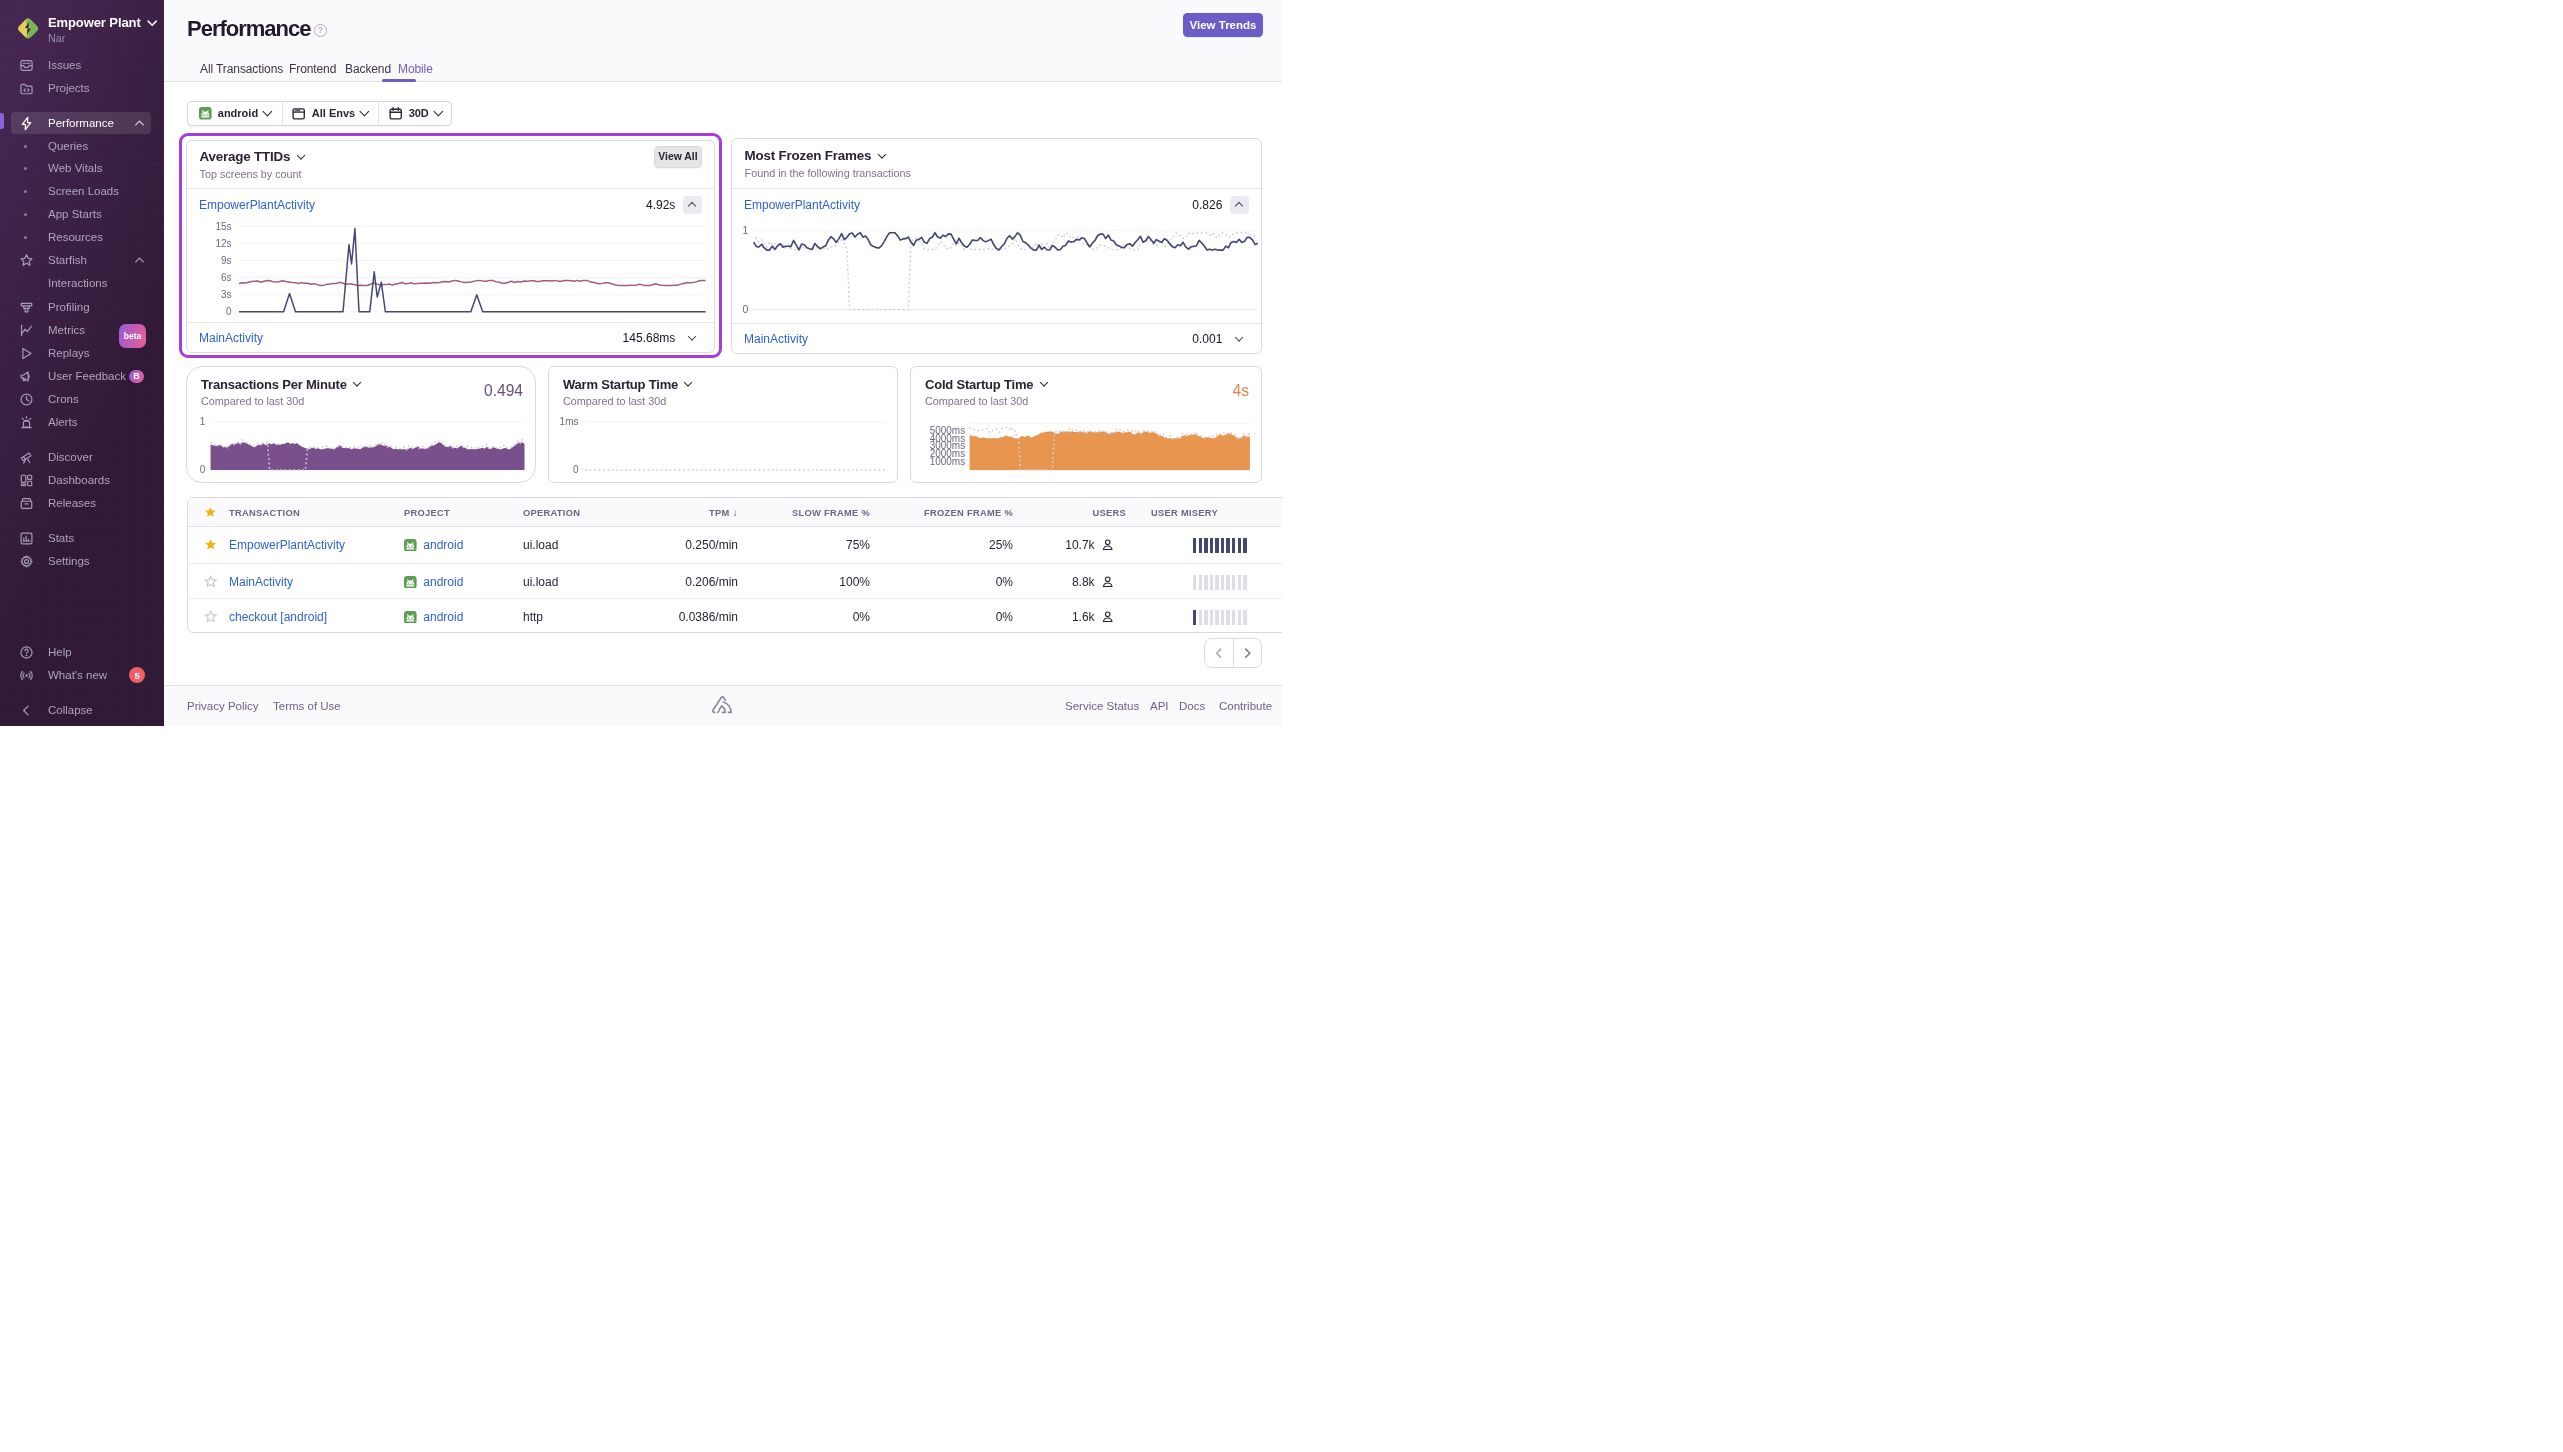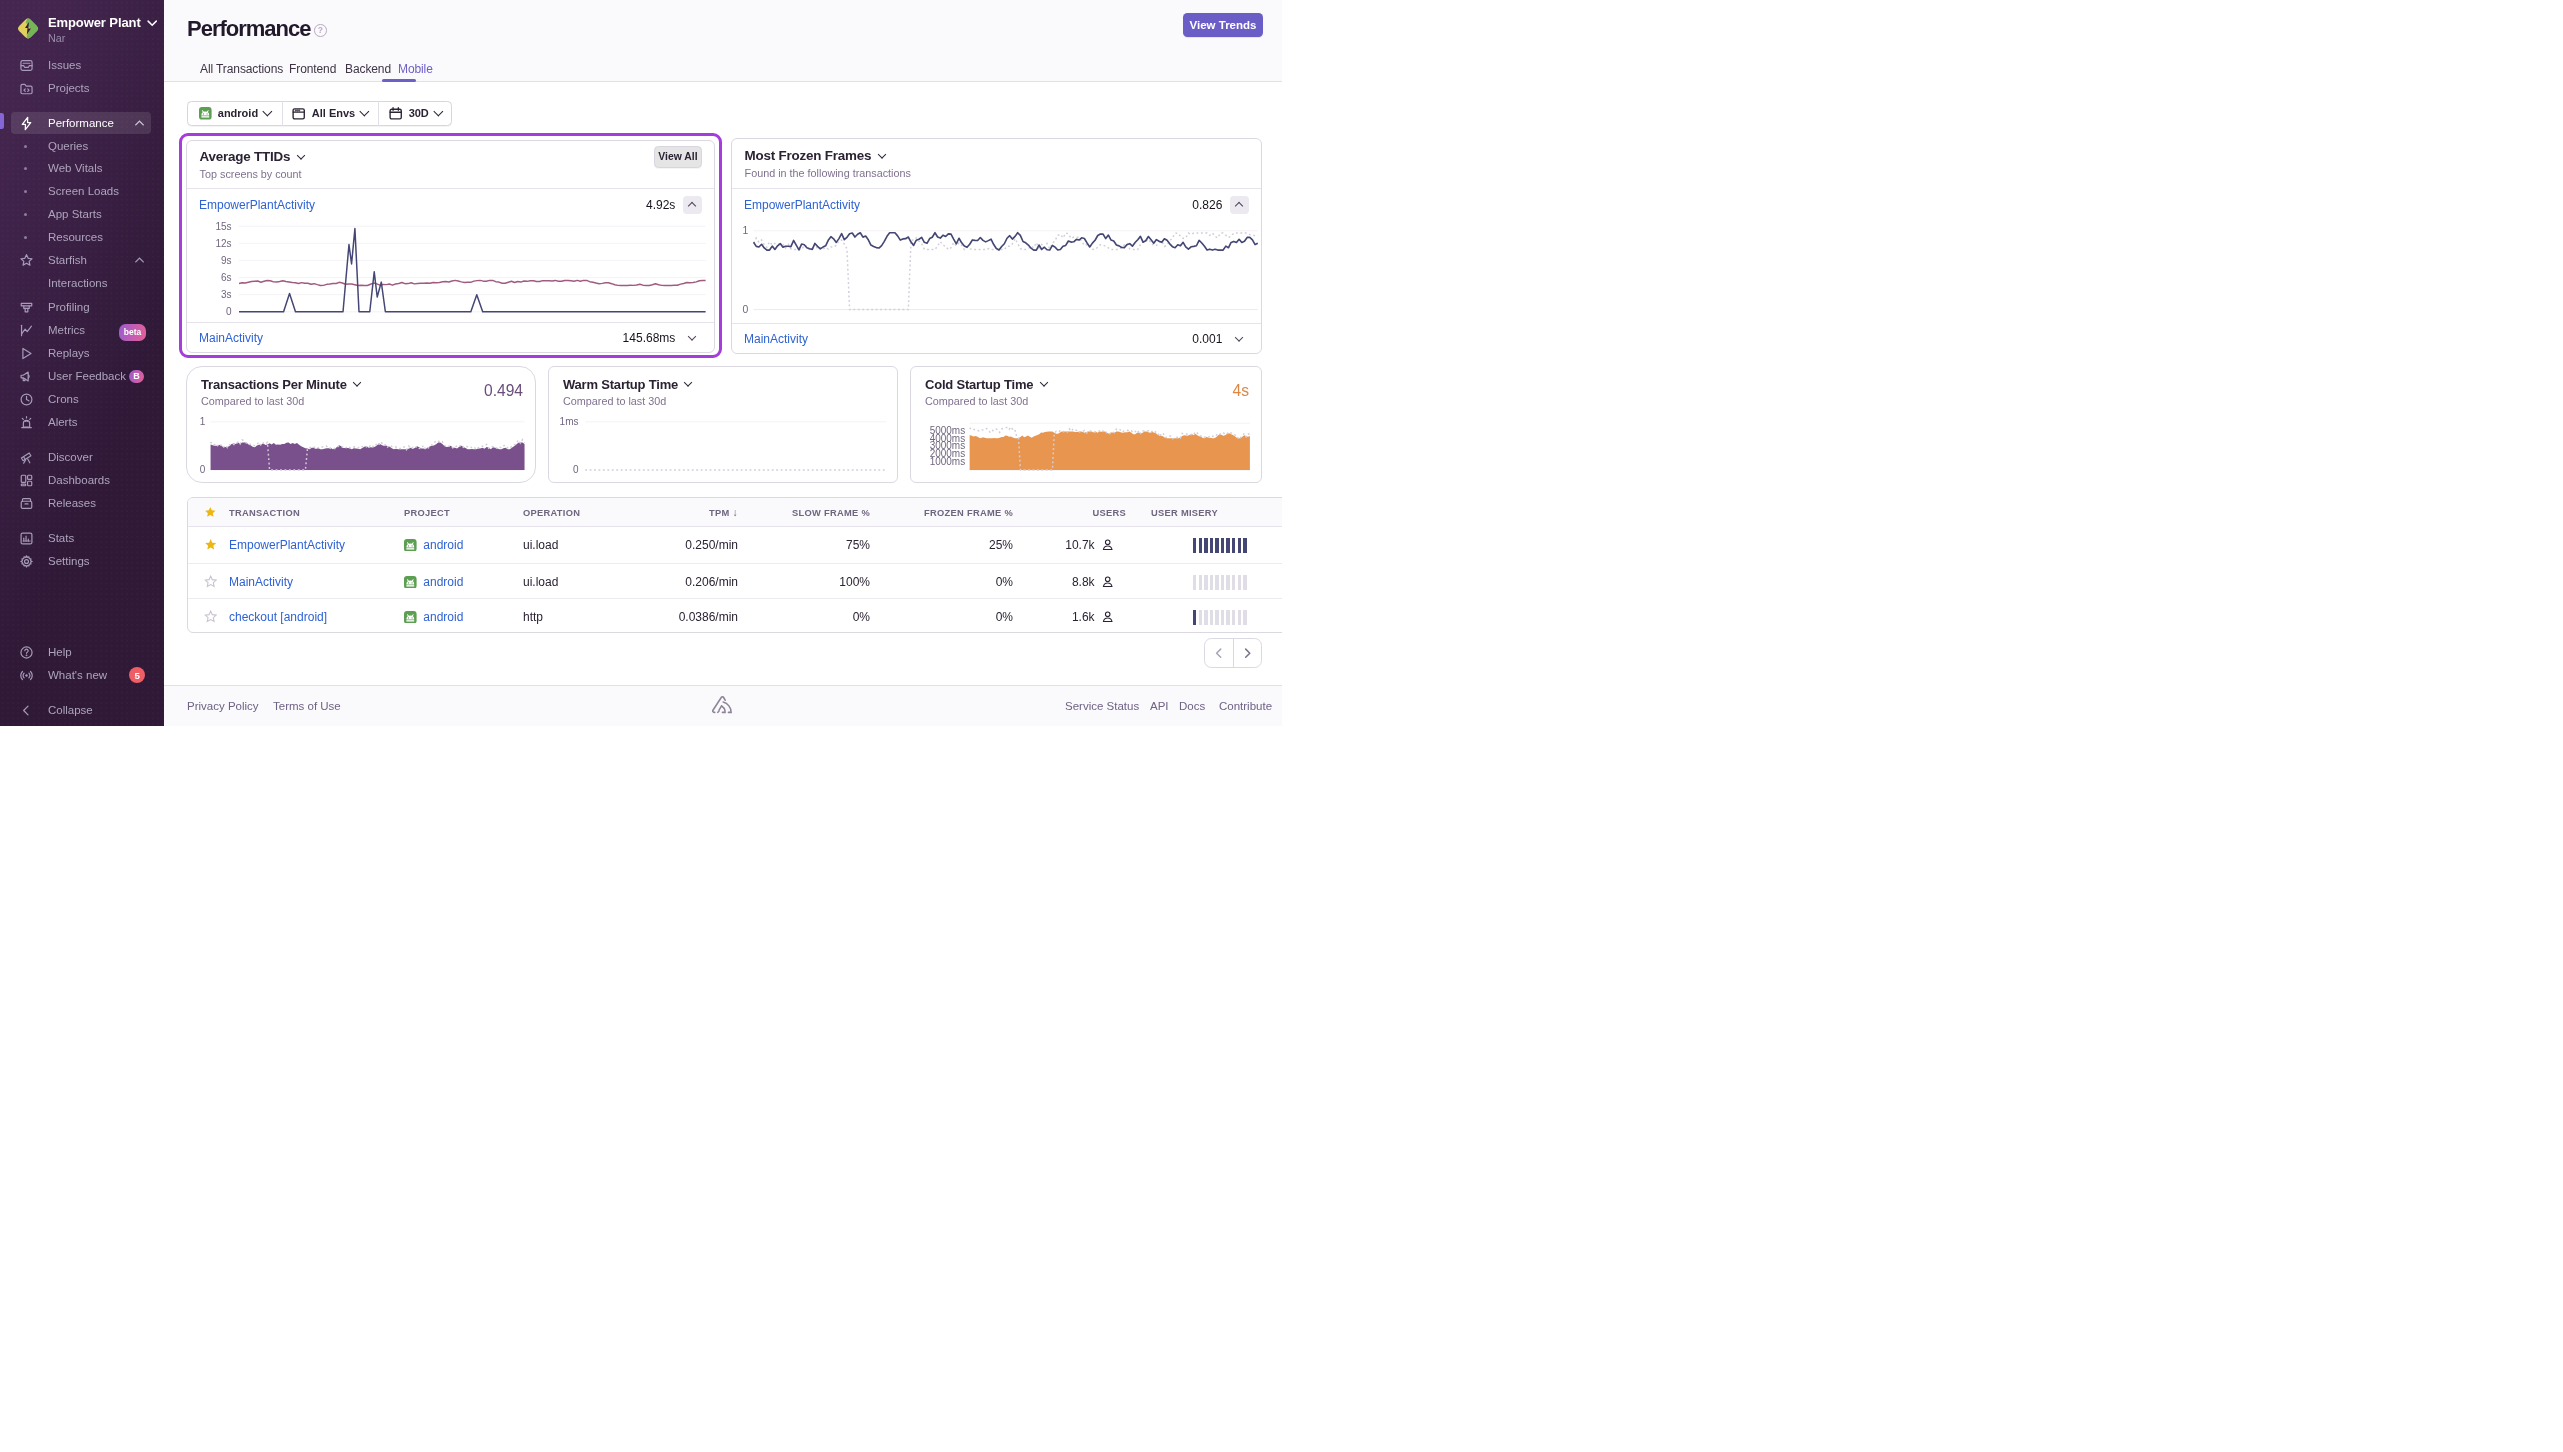--- a/index.html
+++ b/index.html
@@ -177,21 +177,21 @@
         <span class="lbl" style="">Profiling</span>
 </div>
 <div class="sb-item" style="top:319px;">
         <span class="ic">
           <svg class="si" width="15" height="15" viewBox="0 0 20 20">
             <path d="M3.4 3 v14"></path>
             <path d="M3.4 14.6 8.2 8.2 11 11.4 16.6 4.2"></path>
           </svg>
         </span>
         <span class="lbl" style="">Metrics</span>
-<span class="badge-grad" style="left:119px;top:4.5px;width:27px;height:17px;border-radius:6.7px;font-size:8.5px;">beta</span>
+<span class="badge-grad" style="left:119px;top:4.5px;width:27px;height:24px;border-radius:6.7px;font-size:8.5px;">beta</span>
 </div>
 <div class="sb-item" style="top:342px;">
         <span class="ic">
           <svg class="si" width="15" height="15" viewBox="0 0 20 20">
             <path d="M5.2 3.2 L16 10 L5.2 16.8 z"></path>
           </svg>
         </span>
         <span class="lbl" style="">Replays</span>
 </div>
 <div class="sb-item" style="top:365px;">

